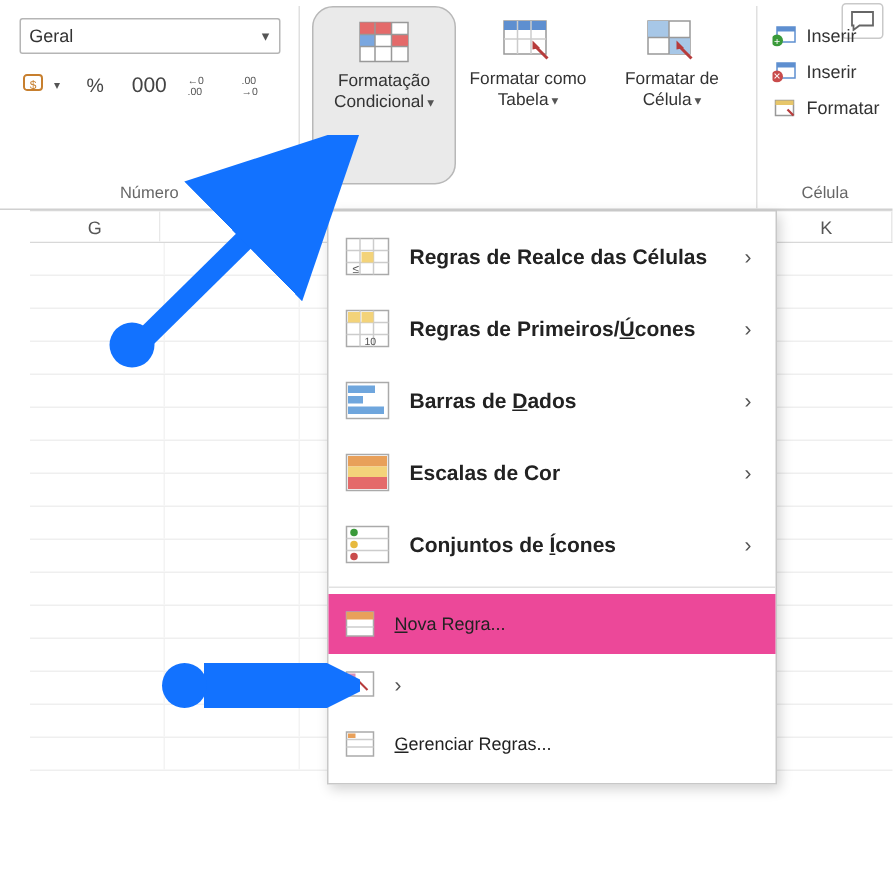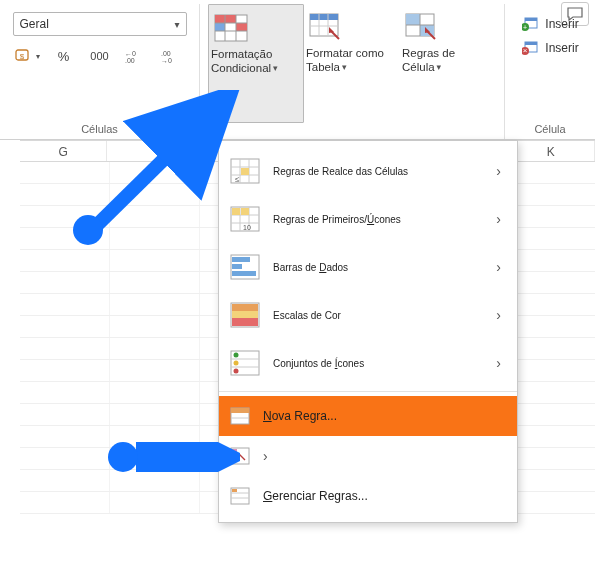--- a/index.html
+++ b/index.html
@@ -64,29 +64,29 @@
   .mini-btn {
     width: 30px;
     height: 24px;
     display: flex;
     align-items: center;
     justify-content: center;
     font-size: 13px;
     color: #444;
     border-radius: 2px;
   }
-  .mini-btn.sm { font-size: 11px; }
+  .mini-btn.sm { font-size: 14px; }
   .big-btn {
     display: flex;
     flex-direction: column;
-    align-items: flex-start;
+    align-items: center;
     justify-content: flex-start;
     width: 96px;
     padding: 6px 2px 2px 2px;
-    border-radius: 1px;
+    border-radius: 14px;
     cursor: default;
     text-align: center;
   }
   .big-btn.active {
     background: #eaeaea;
     border: 1px solid #b8b8b8;
   }
   .big-btn .icon-wrap {
     width: 40px; height: 34px;
     display: flex; align-items: center; justify-content: center;
@@ -164,23 +164,23 @@
     box-shadow: 2px 3px 8px rgba(0,0,0,0.18);
     padding: 6px 0;
     z-index: 10;
   }
   .dd-item {
     display: flex;
     align-items: center;
     padding: 10px 10px;
     gap: 12px;
   }
-  .dd-item.bold .dd-label { font-weight: 400; font-size: 10px; }
+  .dd-item.bold .dd-label { font-weight: 700; font-size: 14px; }
   .dd-item.small .dd-label { font-size: 12px; }
-  .dd-item.hover { background: #f97316; }
+  .dd-item.hover { background: #ec4899; }
   .dd-icon {
     width: 32px; height: 28px;
     display:flex; align-items:center; justify-content:center;
   }
   .dd-label { flex: 1; color: #222; }
   .dd-label .mn { text-decoration: underline; }
   .dd-arrow { font-size: 14px; color: #555; padding-right: 6px; }
   .dd-sep { height: 1px; background: #e2e2e2; margin: 4px 0; }
   .arrow-svg {
     position: absolute;
@@ -231,21 +231,21 @@
             </svg>
         </div>
         <div class="mini-btn">
           <svg width="22" height="16" viewBox="0 0 22 16">
               <text x="0" y="8" font-size="7" fill="#555">.00</text>
               <text x="0" y="15" font-size="7" fill="#555">→0</text>
             </svg>
         </div>
       </div>
     </div>
-    <div class="group-label">Células</div>
+    <div class="group-label">Número</div>
   </div>
 
   <div class="group styles-group" style="flex:1">
     <div class="group-body">
       <div class="big-btn active">
         <div class="icon-wrap">
           <svg width="34" height="28" viewBox="0 0 34 28">
             <rect x="1" y="1" width="32" height="26" fill="#fff" stroke="#999"></rect>
             <rect x="1" y="1" width="10" height="8" fill="#e46a6a"></rect>
             <rect x="11" y="1" width="11" height="8" fill="#e46a6a"></rect>
@@ -293,21 +293,21 @@
             <rect x="1" y="1" width="28" height="22" fill="#fff" stroke="#999"></rect>
             <rect x="1" y="1" width="14" height="11" fill="#a7c7e7"></rect>
             <rect x="15" y="12" width="14" height="11" fill="#a7c7e7"></rect>
             <line x1="15" y1="1" x2="15" y2="23" stroke="#999"></line>
             <line x1="1" y1="12" x2="29" y2="12" stroke="#999"></line>
             <path d="M22 18 l8 8" stroke="#b73c3c" stroke-width="2"></path>
             <path d="M20 14 l5 5 -5 1 z" fill="#b73c3c"></path>
           </svg>
         </div>
         <div class="label">
-            <span>Regras de</span>
+            <span>Formatar de</span>
           </div>
         <div class="label">
             <span>Célula</span> 
             <span class="chev">▾</span>
           </div>
       </div>
     </div>
     <div class="group-label">&nbsp;</div>
   </div>
 
@@ -328,20 +328,30 @@
         <span class="ic">
           <svg width="16" height="14" viewBox="0 0 16 14">
               <rect x="3" y="1" width="12" height="10" fill="#fff" stroke="#5e8fd0"></rect>
               <rect x="3" y="1" width="12" height="3" fill="#5e8fd0"></rect>
               <circle cx="3" cy="10" r="4" fill="#c94b4b"></circle>
               <text x="3" y="12" font-size="8" text-anchor="middle" fill="#fff">×</text>
             </svg>
         </span>
         <span>Inserir</span>
       </div>
+      <div class="cells-row">
+        <span class="ic">
+          <svg width="16" height="14" viewBox="0 0 16 14">
+              <rect x="2" y="2" width="12" height="10" fill="#fff" stroke="#999"></rect>
+              <rect x="2" y="2" width="12" height="3" fill="#e7c66a"></rect>
+              <path d="M10 8 l4 4" stroke="#b73c3c" stroke-width="1.5"></path>
+            </svg>
+        </span>
+        <span>Formatar</span>
+      </div>
     </div>
     <div class="group-label">Célula</div>
   </div>
 </div>
 
 <div class="sheet">
   <div class="col-headers">
     <div class="col-h">G</div>
     <div class="col-h"></div>
     <div class="col-h"></div>

